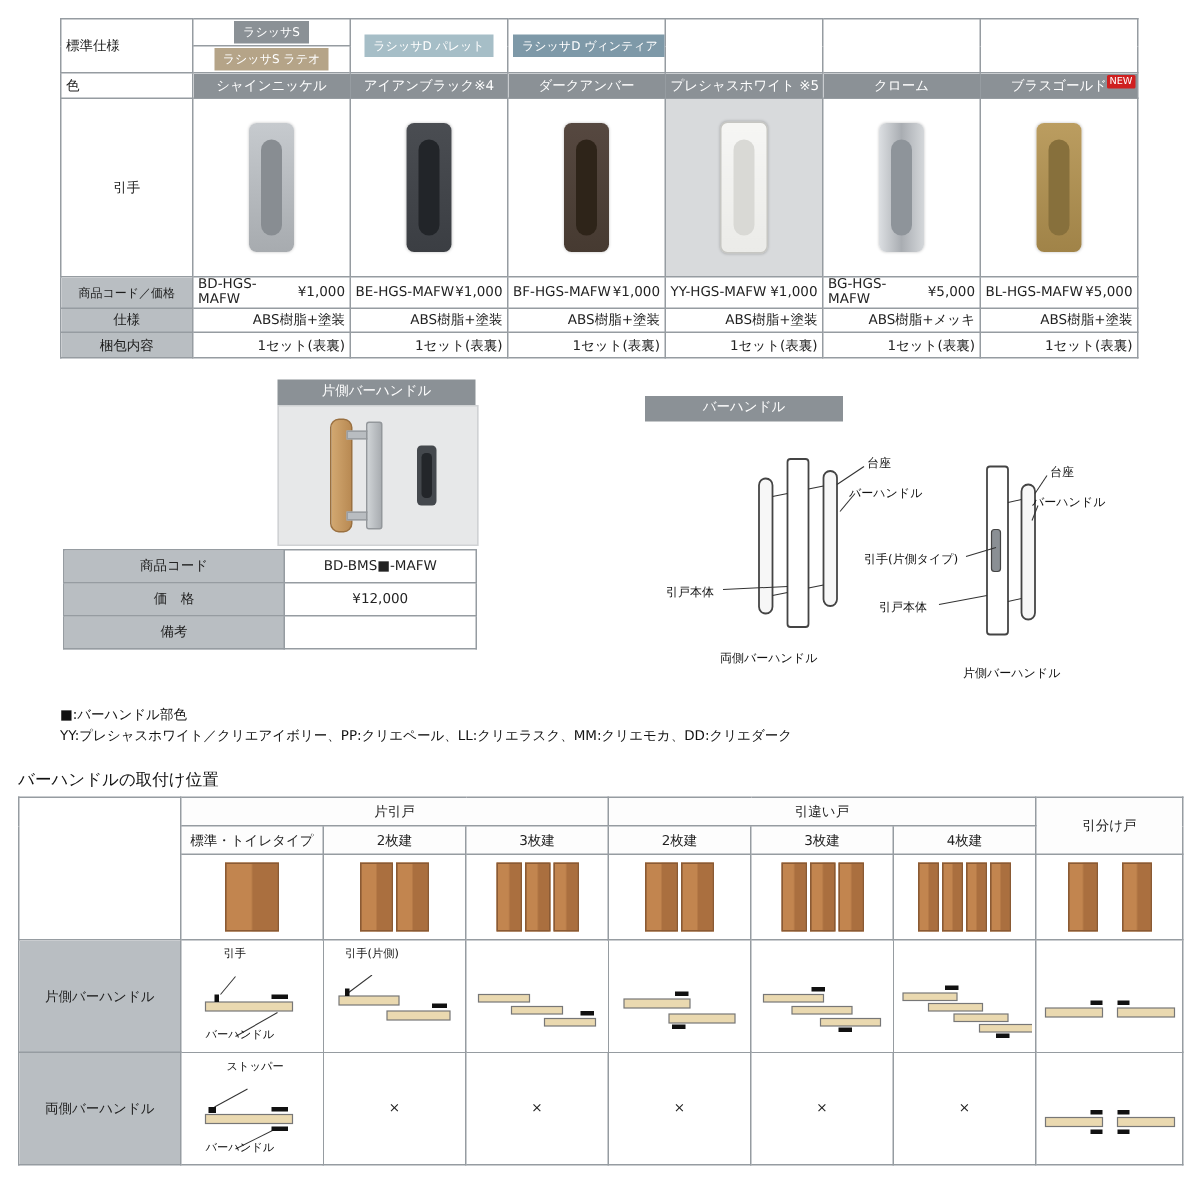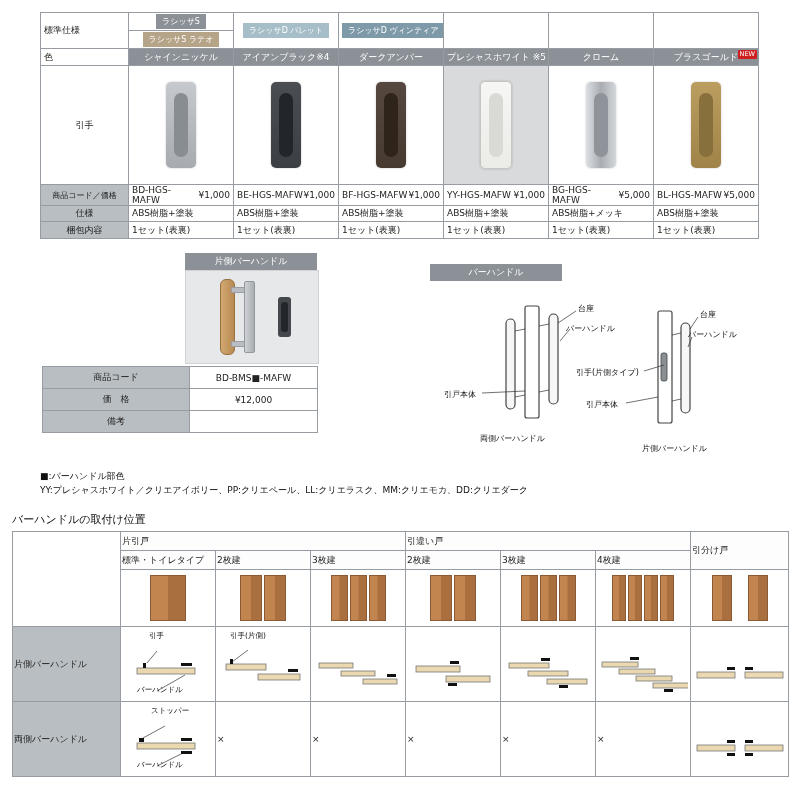--- a/index.html
+++ b/index.html
@@ -25,21 +25,21 @@
   .plate{width:30px;height:86px;border-radius:5px;margin:4px auto;position:relative;box-shadow:0 0 2px rgba(0,0,0,.25);}
   .plate::after{content:"";position:absolute;left:8px;right:8px;top:11px;bottom:11px;border-radius:7px;}
   .p0{background:linear-gradient(#c6cace,#a7abaf);} .p0::after{background:#888d92;}
   .p1{background:linear-gradient(#4a4d52,#3b3e43);} .p1::after{background:#222529;}
   .p2{background:linear-gradient(#564840,#463a31);} .p2::after{background:#2e2419;}
   .p3{background:linear-gradient(#f6f6f4,#ebebe8);border:1px solid #c6c6c2;} .p3::after{background:#d9d9d5;}
   .p4{background:linear-gradient(90deg,#dcdfe2,#a9adb2,#d4d7da);} .p4::after{background:#8e949a;}
   .p5{background:linear-gradient(#bb9d60,#a08348);} .p5::after{background:#87703c;}
   .code-cell{font-size:8px;background:#fff;}
   .code-line{display:flex;justify-content:space-between;align-items:center;}
-  .mid-cell{text-align:left;font-size:8.5px;background:#fff;}
+  .mid-cell{text-align:right;font-size:8.5px;background:#fff;}
 
   
   .sec-title{position:absolute;background:#8b9196;color:#fff;font-size:9px;text-align:center;line-height:17px;height:17px;width:132px;}
   #photo-title{left:185px;top:253px;}
   #photo{position:absolute;left:185px;top:270px;width:132px;height:92px;background:#e7e8e9;border:1px solid #d0d2d4;}
   .wood-bar{position:absolute;left:34px;top:8px;width:13px;height:74px;border-radius:6px;background:linear-gradient(90deg,#d2a871,#b98a53);border:1px solid #9a7040;}
   .bar-arm{position:absolute;width:14px;height:4px;background:#b9bdc1;border:1px solid #9a9ea2;}
   .arm-top{left:45px;top:16px;} .arm-bot{left:45px;top:70px;}
   .bar-plate{position:absolute;left:58px;top:10px;width:9px;height:70px;background:linear-gradient(90deg,#cfd3d6,#a9adb1);border:1px solid #93979b;border-radius:2px;}
   .photo-recess{position:absolute;left:92px;top:26px;width:13px;height:40px;background:#44484d;border-radius:3px;}
@@ -56,21 +56,21 @@
   #diagram svg{position:absolute;left:0;top:0;}
   .dlbl{position:absolute;font-size:8px;white-space:nowrap;color:#111;}
 
   
   .note{position:absolute;left:40px;font-size:9px;color:#111;}
   #note1{top:470px;} #note2{top:484px;}
 
   
   #install-title{position:absolute;left:12px;top:512px;font-size:11px;color:#111;}
   #install-table{position:absolute;left:12px;top:531px;width:776px;}
-  #install-table td{border:1px solid #969ca1;font-size:9px;vertical-align:middle;overflow:hidden;}
+  #install-table td{border:1px solid #969ca1;font-size:9px;text-align:center;vertical-align:middle;overflow:hidden;}
   #install-table .bh{background:#fdfdfd;height:16px;}
   #install-table .bl{background:#b9bec2;}
   #install-table .be{background:#fff;}
   .doors{display:flex;justify-content:center;align-items:center;gap:2px;height:54px;}
   .door{height:44px;background:linear-gradient(90deg,#c2854f 0 49%,#aa6f3f 51% 100%);border:1px solid #8a5a34;}
   .dw1{width:34px;} .dw2{width:20px;} .dw3{width:15px;} .dw4{width:12px;} .dw7{width:18px;}
   .gap7{width:12px;height:44px;background:#fff;border:0;}
   .diag-cell{position:relative;height:72px;background:#fff;}
   .ann{position:absolute;font-size:7.5px;white-space:nowrap;color:#111;}
   .xc{font-size:12px;background:#fff;}

